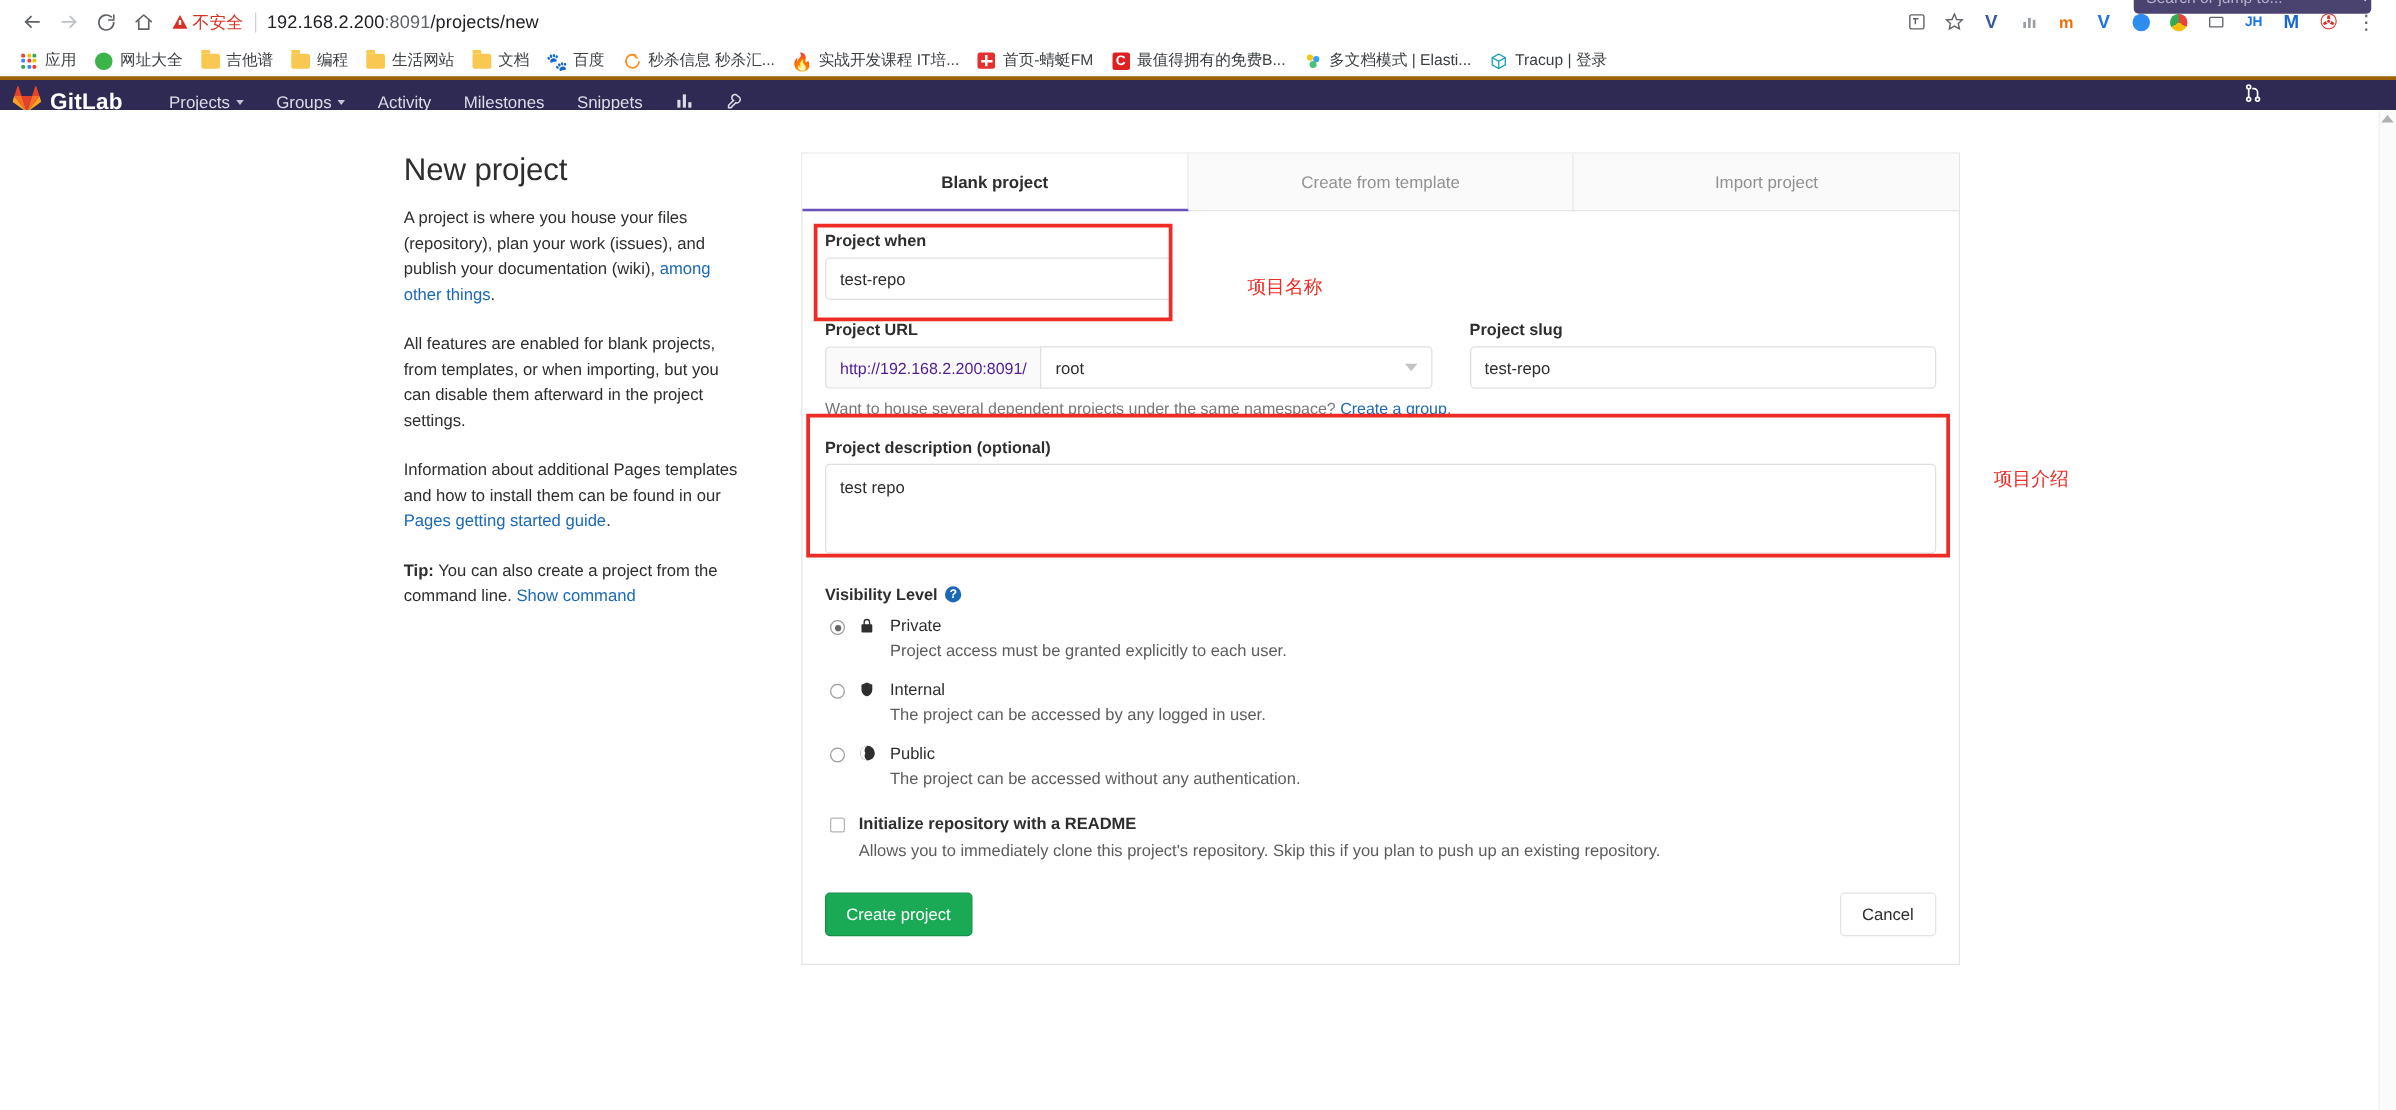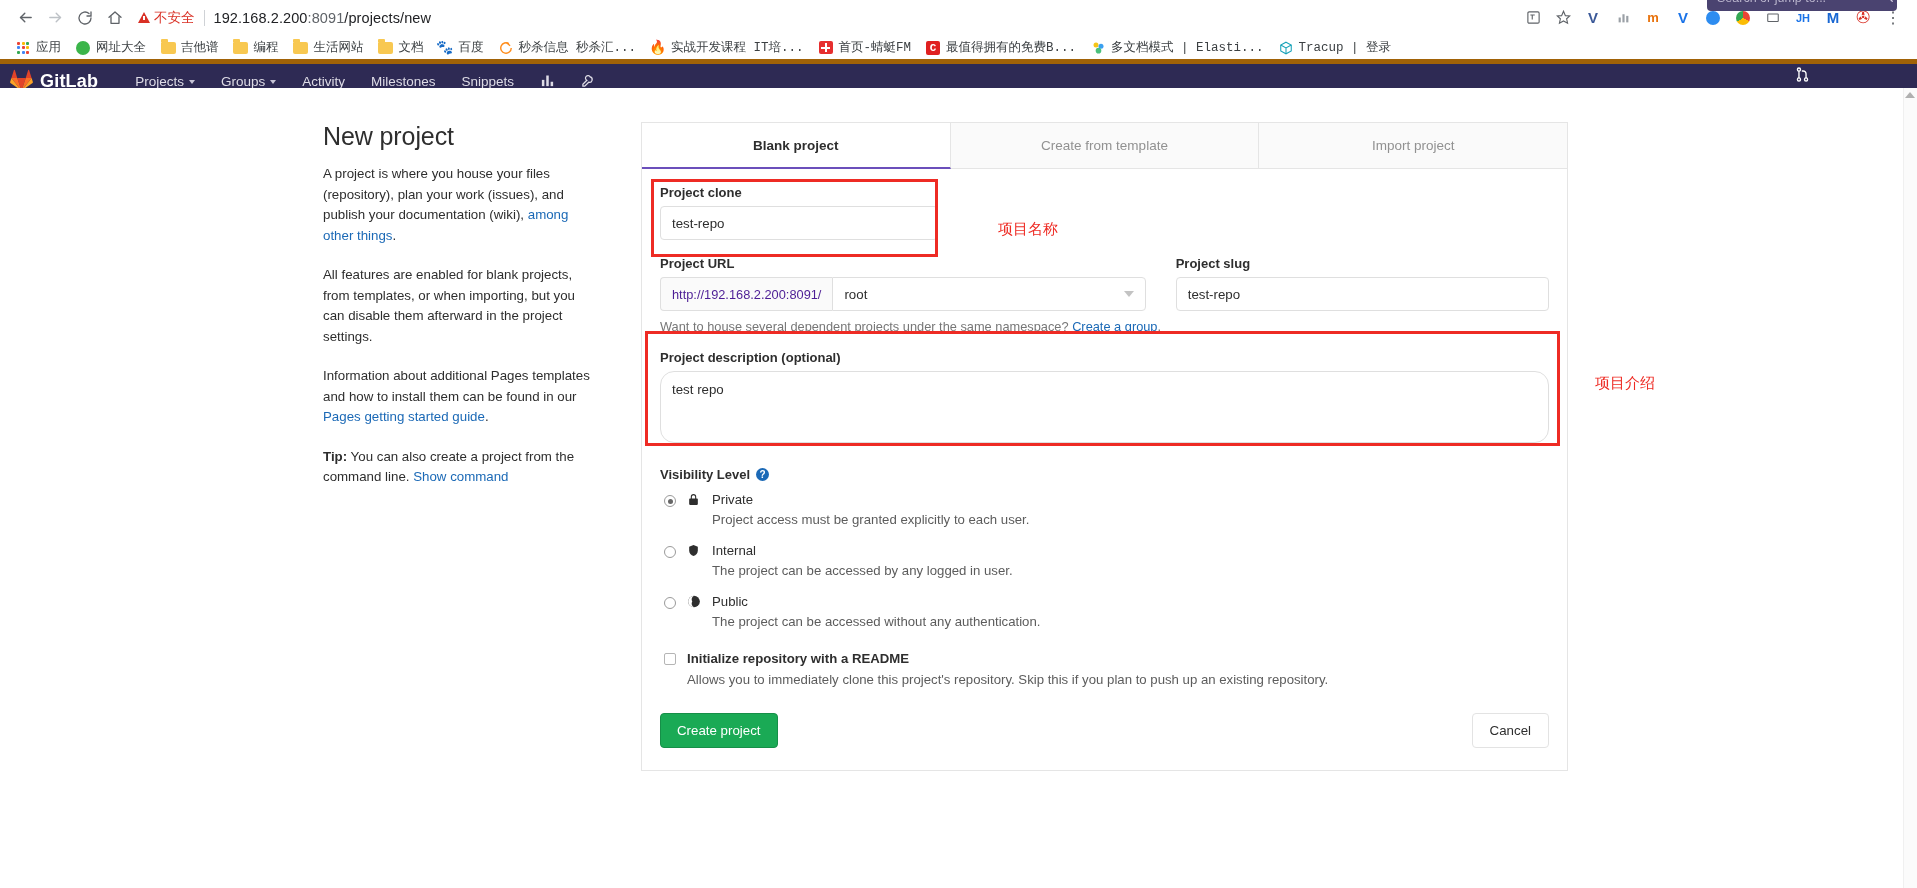--- a/index.html
+++ b/index.html
@@ -73,26 +73,25 @@
   }
 
   
   .bookmark-bar {
     height: 28px;
     background: #ffffff;
     display: flex;
     align-items: center;
     padding: 0 8px;
     gap: 0px;
-    border-bottom: 5px solid #a16207;
+    border-bottom: 3px solid #a16207;
     font-size: 12.5px;
     color: #3c4043;
     white-space: nowrap;
     overflow: hidden;
-    font-family: Liberation Mono, monospace;
   }
   .bm {
     display: flex; align-items: center; gap: 5px;
     padding: 2px 7px; border-radius: 4px;
     flex: 0 0 auto;
   }
   .bm-label { font-size: 12.5px; color: #3c4043; }
   .bm-ico { width: 16px; height: 16px; flex: 0 0 auto; display:flex;align-items:center;justify-content:center; }
   .grid-ico {
     display: grid; grid-template-columns: repeat(3, 3px); grid-template-rows: repeat(3, 3px);
@@ -291,21 +290,21 @@
     font-size: 12.8px;
     color: #777;
     margin-top: 8px;
   }
 
   .desc-wrap { margin-top: 16px; }
   .ta {
     width: 100%;
     height: 72px;
     border: 1px solid #dfdfdf;
-    border-radius: 14px;
+    border-radius: 4px;
     padding: 9px 11px;
     font-size: 13.3px;
     color: #2e2e2e;
     font-family: "Liberation Sans", sans-serif;
     resize: none;
     outline: none;
     line-height: 18px;
   }
 
   .vis-title {
@@ -686,21 +685,21 @@
     <div class="right-col">
       <div class="tabs">
         <div class="tab active">Blank project</div>
         <div class="tab">Create from template</div>
         <div class="tab">Import project</div>
       </div>
 
       <div class="form-body">
 
         <div>
-          <label class="fld">Project clone</label>
+          <label class="fld">Project when</label>
           <input class="inp grp-name" type="text" value="test-repo" style="">
         </div>
 
         <div class="two-col">
           <div class="col-url">
             <label class="fld">Project URL</label>
             <div class="url-group">
               <div class="url-prefix">http://192.168.2.200:8091/</div>
               <div class="url-select">
                 <span>root</span>

